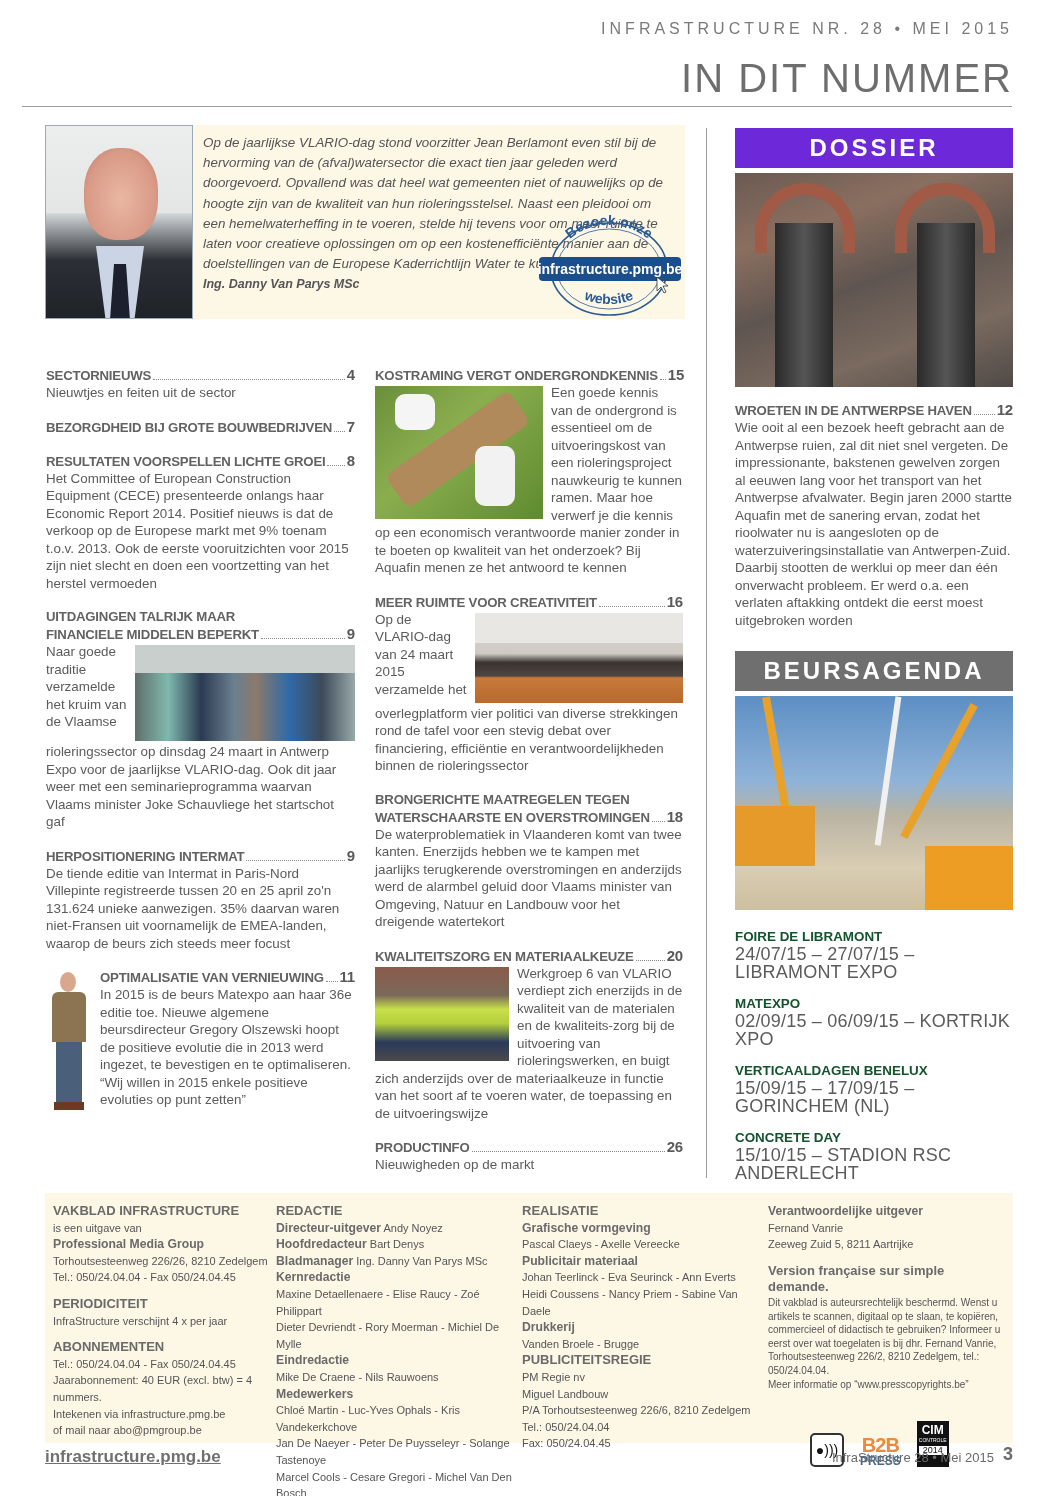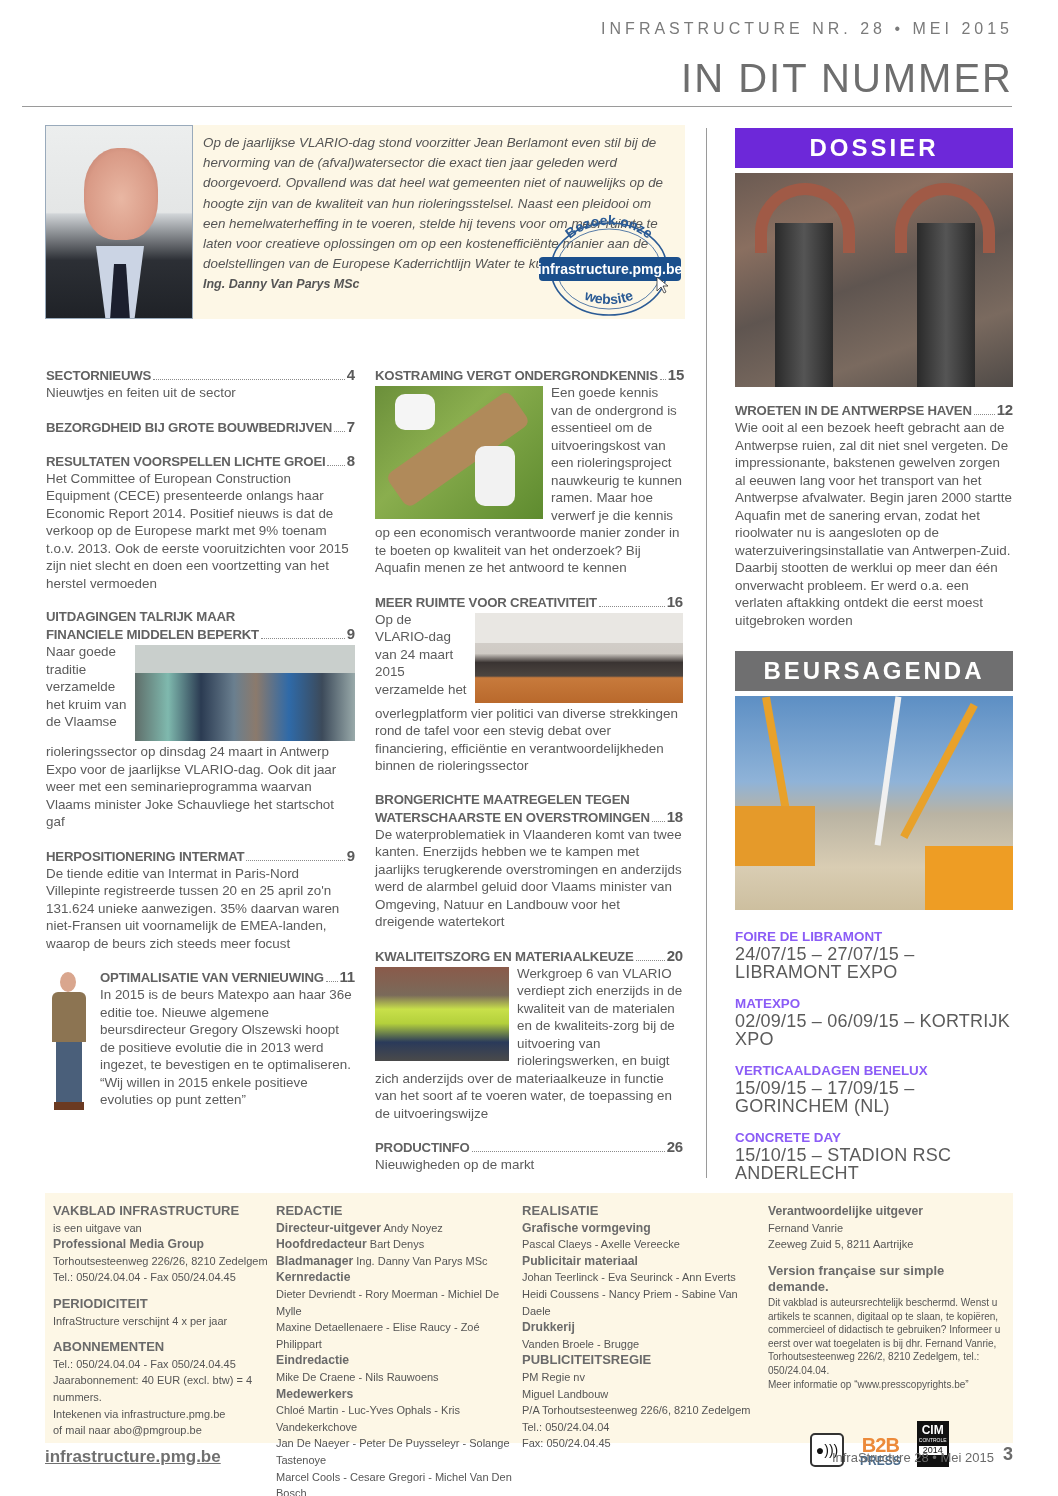--- a/index.html
+++ b/index.html
@@ -40,21 +40,21 @@
   .col-right { position: absolute; left: 735px; top: 128px; width: 278px; }
   .band { height: 40px; color: #fff; font-weight: bold; font-size: 24px; letter-spacing: 3px; text-align: center; line-height: 40px; }
   .band-red { background: #6d28d9; }
   .band-grey { background: #6f6f70; }
   .photo-dossier { width: 278px; height: 214px; margin-top: 5px; position: relative; overflow: hidden;
      background: linear-gradient(160deg,#6a5a52 0%,#8a6f60 25%,#5f5550 50%,#7a6a5f 75%,#4f4a47 100%); }
   .photo-beurs { width: 278px; height: 214px; margin-top: 5px; position: relative; overflow: hidden;
      background: linear-gradient(180deg,#5d8fc4 0%,#8fb3d8 40%,#b9b3a3 55%,#d9cdb3 80%,#cdbf9f 100%); }
   .events { margin-top: 18px; }
   .event { margin-bottom: 14px; }
-  .event-name { font-size: 13.4px; font-weight: bold; color: #8b5cf6; line-height: 17px; }
+  .event-name { font-size: 13.4px; font-weight: bold; color: #14532d; line-height: 17px; }
   .event-when { font-size: 18px; color: #5b5b5b; line-height: 18px; letter-spacing: 0.2px; }
 
   
   .colophon { position: absolute; top: 1193px; left: 45px; width: 968px; height: 250px; background: #fdf7e6; font-size: 11px; color: #555; }
   .colophon .c { position: absolute; top: 10px; line-height: 16.6px; }
   .colophon .h { font-weight: bold; font-size: 13px; color: #6a6a6a; }
   .colophon .sh { font-weight: bold; font-size: 12.2px; color: #6a6a6a; }
   .colophon .gap { height: 10px; }
   .colophon .small { font-size: 10px; line-height: 13.6px; }
   .logos { position: absolute; left: 765px; top: 200px; display: flex; gap: 16px; align-items: flex-end; }
@@ -286,22 +286,22 @@
     <div>Jaarabonnement: 40 EUR (excl. btw) = 4 nummers.</div>
     <div>Intekenen via infrastructure.pmg.be</div>
     <div>of mail naar abo@pmgroup.be</div>
   </div>
   <div class="c" style="left:231px;width:240px;">
     <div class="h">REDACTIE</div>
     <div><span class="sh">Directeur-uitgever</span> <span>Andy Noyez</span></div>
     <div><span class="sh">Hoofdredacteur</span> <span>Bart Denys</span></div>
     <div><span class="sh">Bladmanager</span> <span>Ing. Danny Van Parys MSc</span></div>
     <div class="sh">Kernredactie</div>
+    <div>Maxine Detaellenaere - Elise Raucy - Zoé Philippart</div>
     <div>Dieter Devriendt - Rory Moerman - Michiel De Mylle</div>
-    <div>Maxine Detaellenaere - Elise Raucy - Zoé Philippart</div>
     <div class="sh">Eindredactie</div>
     <div>Mike De Craene - Nils Rauwoens</div>
     <div class="sh">Medewerkers</div>
     <div>Chloé Martin - Luc-Yves Ophals - Kris Vandekerkchove</div>
     <div>Jan De Naeyer - Peter De Puysseleyr - Solange Tastenoye</div>
     <div>Marcel Cools - Cesare Gregori - Michel Van Den Bosch</div>
 
   </div>
   <div class="c" style="left:477px;width:240px;">
     <div class="h">REALISATIE</div>

